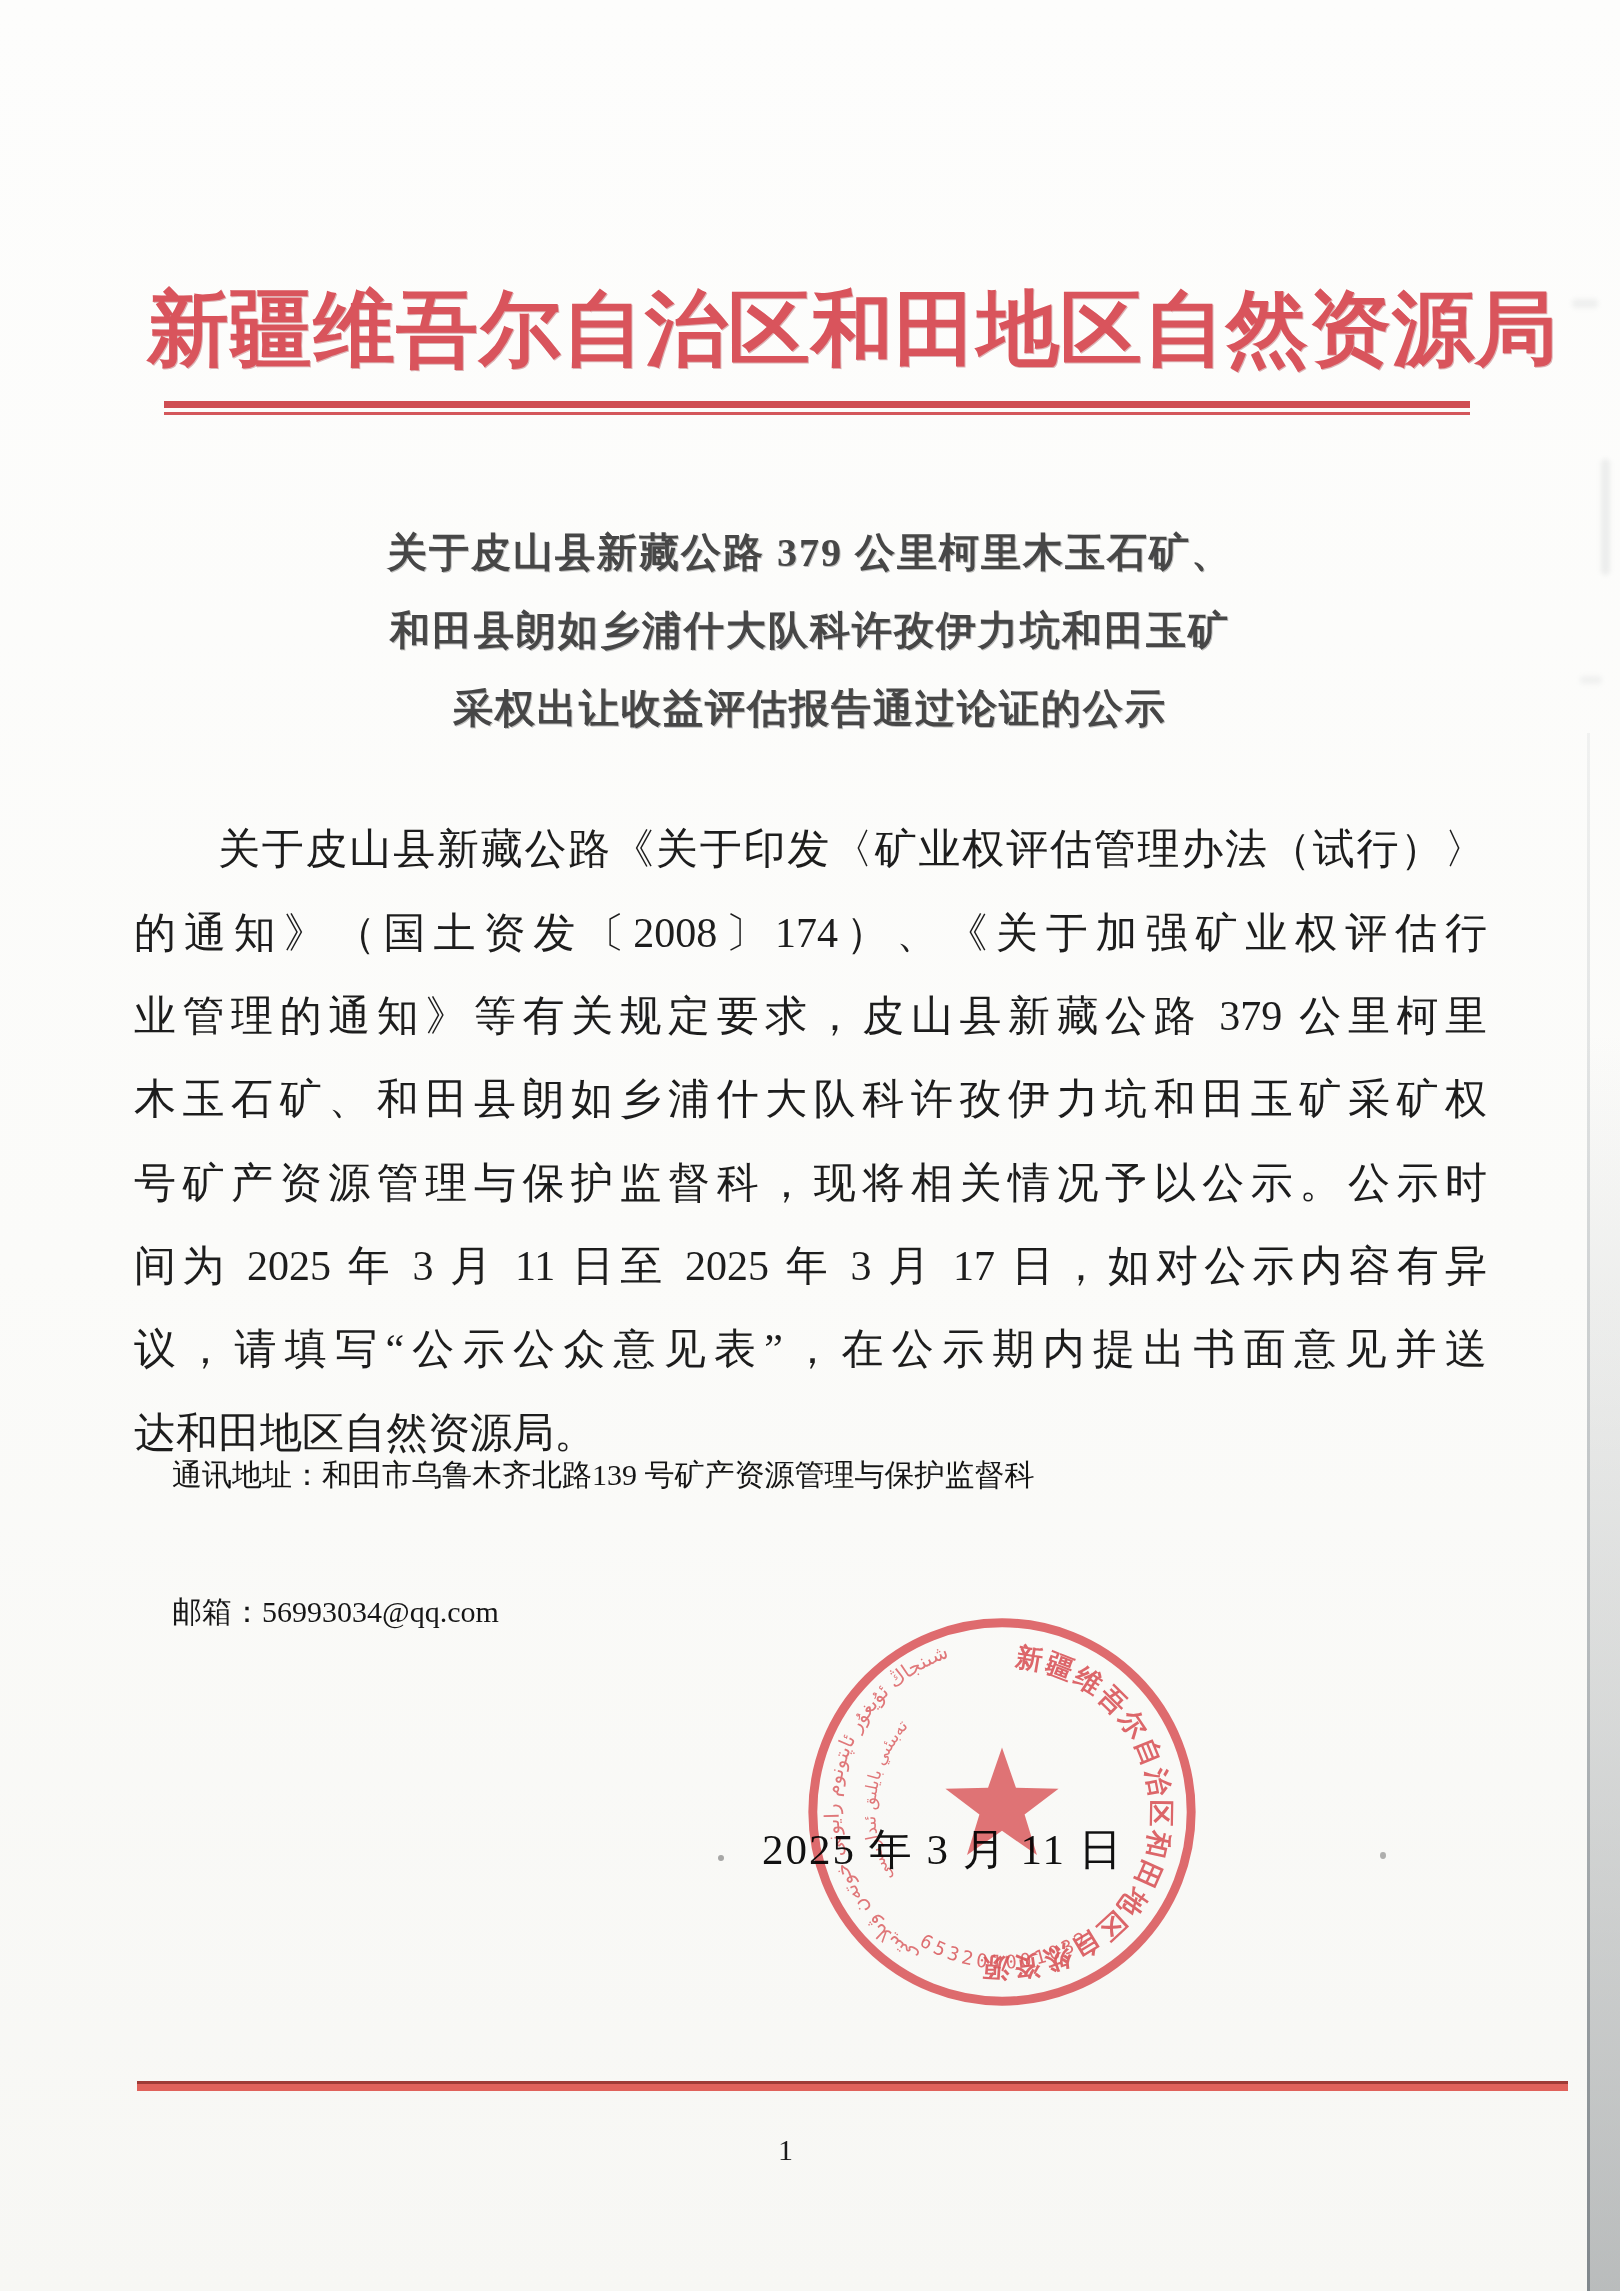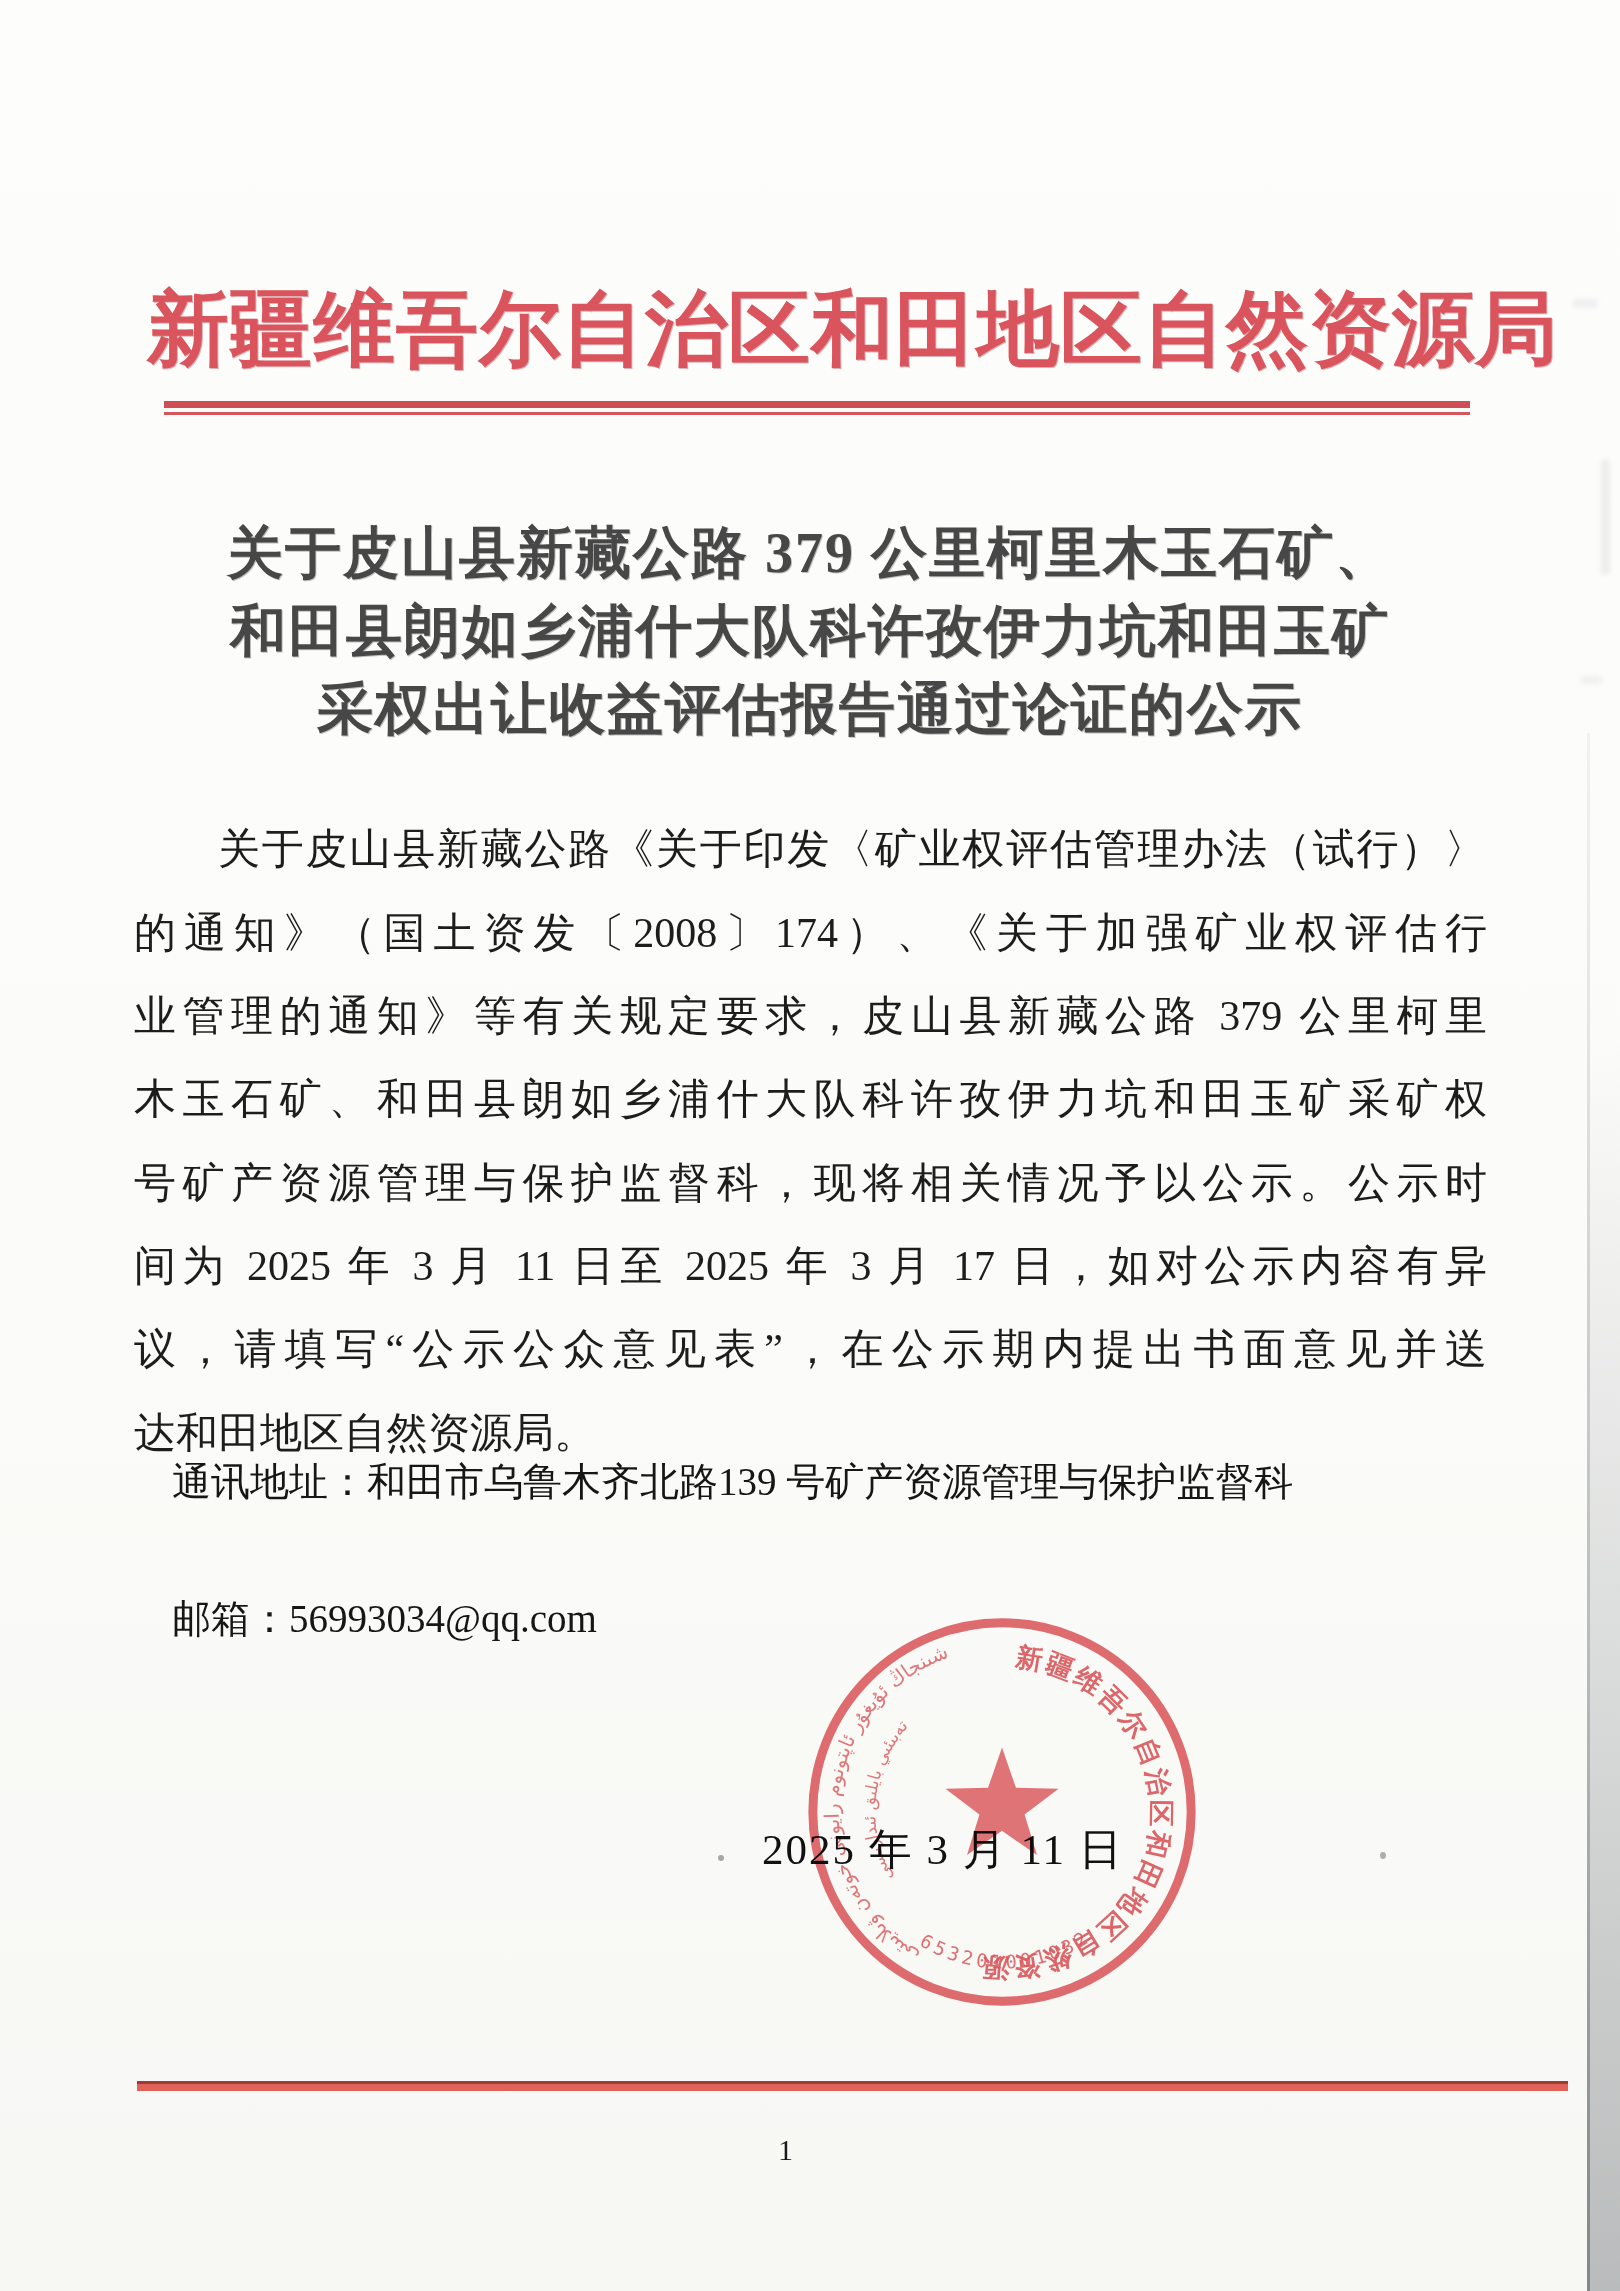--- a/index.html
+++ b/index.html
@@ -19,35 +19,35 @@
     text-align:center;white-space:nowrap;
     color:#d9545c;
     text-shadow:1px 1px 0 rgba(160,40,48,.35);
     font-family:"Liberation Serif","DejaVu Serif",serif;
   }
   .rule-top-thick{position:absolute;left:164px;top:401px;width:1306px;height:6.9px;background:#cf4e53;}
   .rule-top-thin {position:absolute;left:164px;top:412px;width:1306px;height:2.9px;background:#d4575b;}
   
   .doc-title{
     position:absolute;left:0;top:514px;width:1620px;
-    text-align:center;font-size:56px;font-weight:bold;line-height:78px;
+    text-align:center;font-size:40px;font-weight:bold;line-height:78px;
     color:#474747;letter-spacing:2px;
     text-shadow:1px 1px 0 rgba(0,0,0,.25);
   }
   
   .bodyline{
     position:absolute;left:134px;width:1353px;height:59px;
     font-size:42px;color:#1d1d1d;white-space:nowrap;
     text-align:justify;text-align-last:justify;
   }
   .bodyline.indent{padding-left:84px;width:1268px;}
   .bodyline.last{text-align:left;text-align-last:left;}
   .contactline{
     position:absolute;left:172px;width:1343px;
-    font-size:39px;color:#161616;white-space:nowrap;text-align:left;
+    font-size:30px;color:#161616;white-space:nowrap;text-align:left;
   }
   
   .doc-date{
     position:absolute;left:762px;top:1821px;
     font-size:43px;color:#111;white-space:nowrap;letter-spacing:2px;
   }
   
   .stamp{
     position:absolute;left:794px;top:1604px;width:416px;height:416px;
     mix-blend-mode:multiply;opacity:.92;

